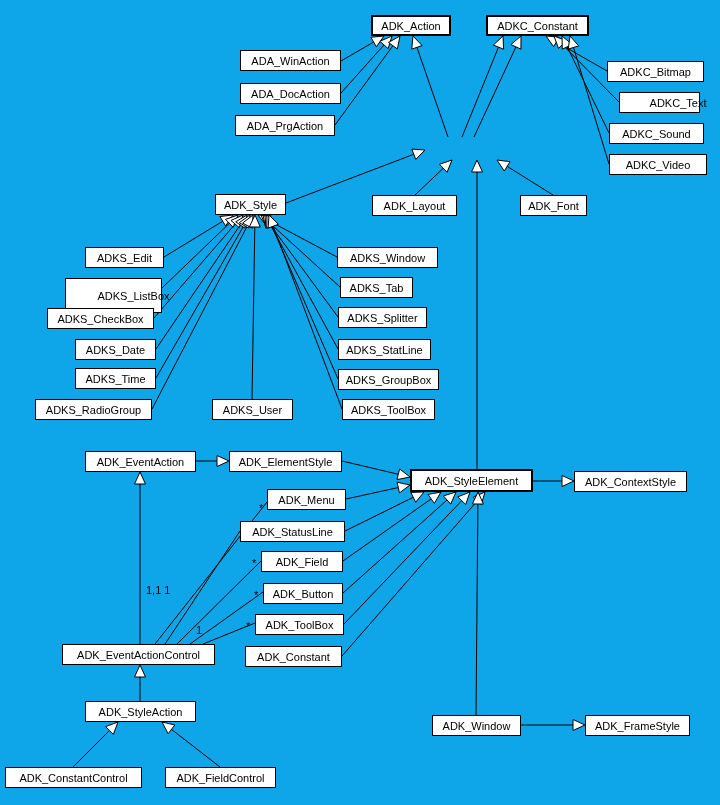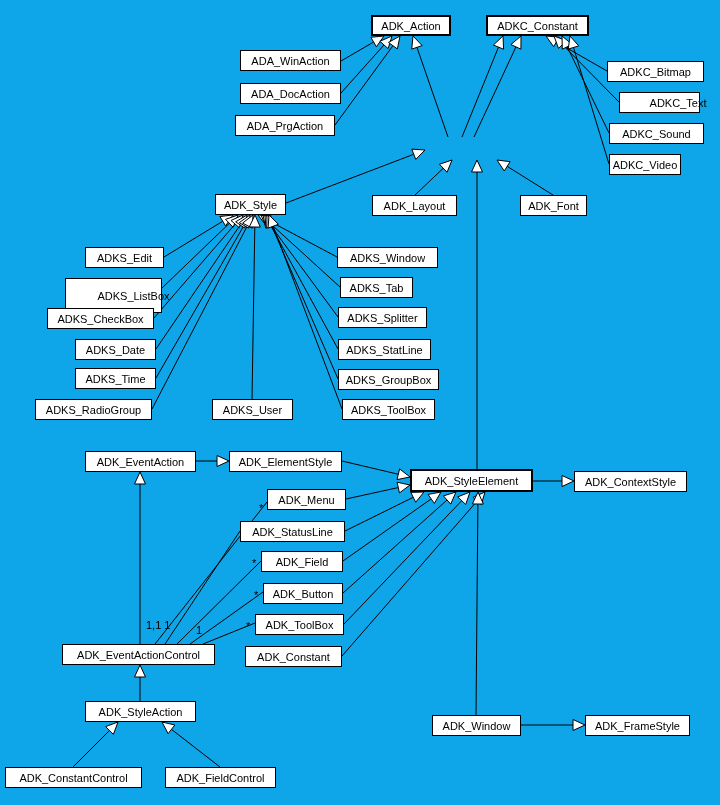--- a/index.html
+++ b/index.html
@@ -142,21 +142,21 @@
     </div>
     <div class="node" style="left: 607px; top: 61px; width: 97px; height: 21px;">
       <span>ADKC_Bitmap</span>
     </div>
     <div class="node" style="left: 619px; top: 92px; width: 81px; height: 21px; padding-left: 37px;">
       <span>ADKC_Text</span>
     </div>
     <div class="node" style="left: 609px; top: 123px; width: 95px; height: 21px;">
       <span>ADKC_Sound</span>
     </div>
-    <div class="node" style="left: 609px; top: 154px; width: 72px; height: 21px;">
+    <div class="node" style="left: 609px; top: 154px; width: 98px; height: 21px;">
       <span>ADKC_Video</span>
     </div>
     <div class="node" style="left: 372px; top: 195px; width: 85px; height: 21px;">
       <span>ADK_Layout</span>
     </div>
     <div class="node" style="left: 520px; top: 195px; width: 67px; height: 21px;">
       <span>ADK_Font</span>
     </div>
     <div class="node" style="left: 215px; top: 194px; width: 71px; height: 21px;">
       <span>ADK_Style</span>
@@ -241,19 +241,19 @@
     </div>
     <div class="node" style="left: 165px; top: 767px; width: 111px; height: 21px;">
       <span>ADK_FieldControl</span>
     </div>
     <div class="node" style="left: 432px; top: 715px; width: 89px; height: 21px;">
       <span>ADK_Window</span>
     </div>
     <div class="node" style="left: 585px; top: 715px; width: 105px; height: 21px;">
       <span>ADK_FrameStyle</span>
     </div>
-    <span class="mult" style="left: 146px; top: 619px;">1,1 1</span>
+    <span class="mult" style="left: 146px; top: 584px;">1,1 1</span>
     <span class="mult" style="left: 196px; top: 624px;">1</span>
     <span class="mult" style="left: 259px; top: 502px;">*</span>
     <span class="mult" style="left: 252px; top: 557px;">*</span>
     <span class="mult" style="left: 254px; top: 589px;">*</span>
     <span class="mult" style="left: 246px; top: 620px;">*</span>
   </div>
 
 </body></html>

